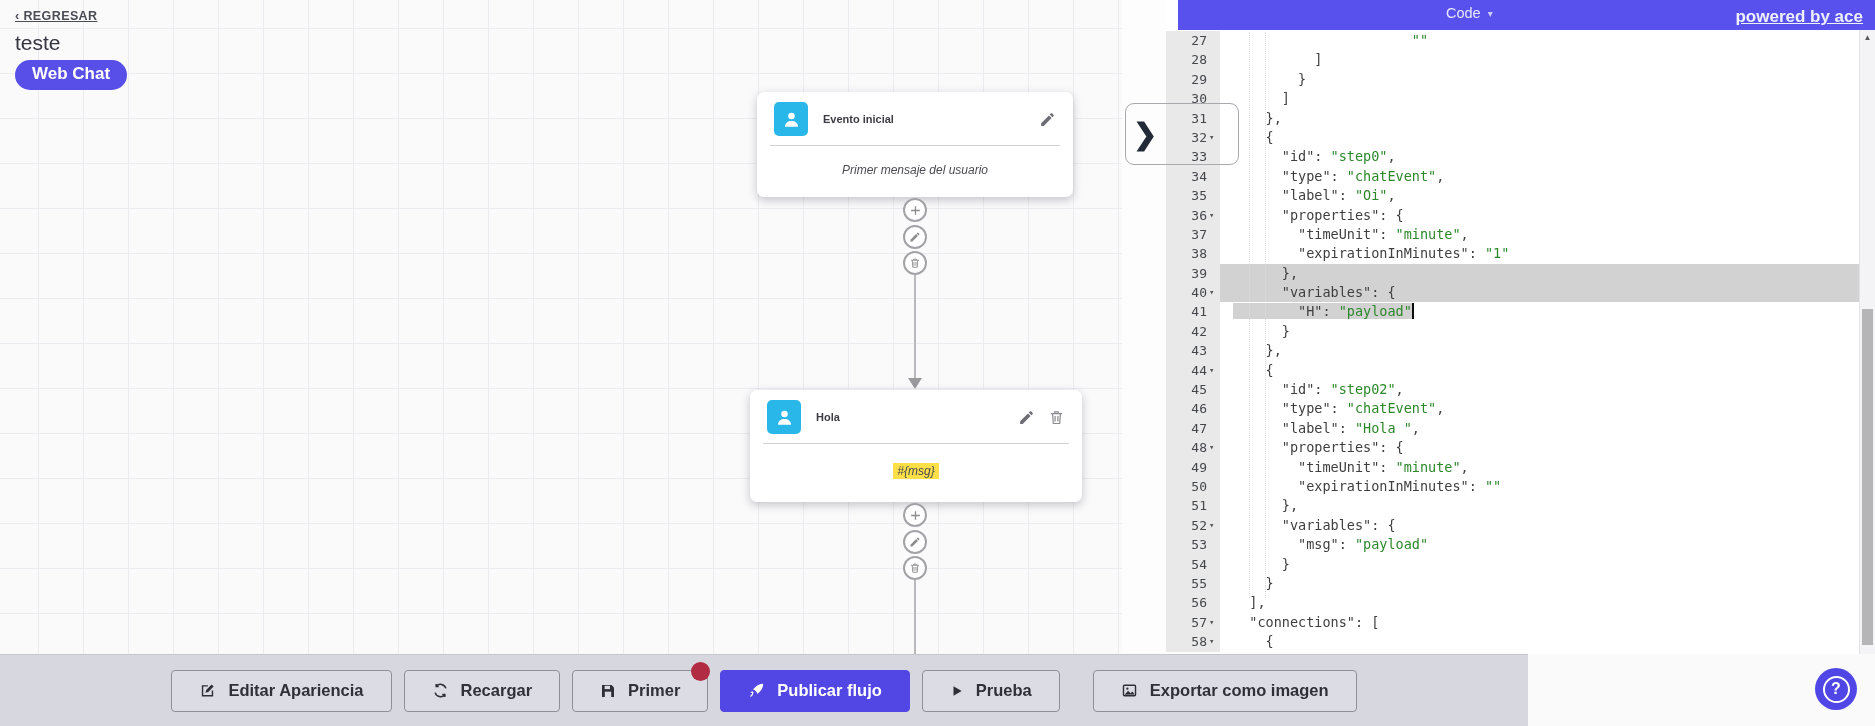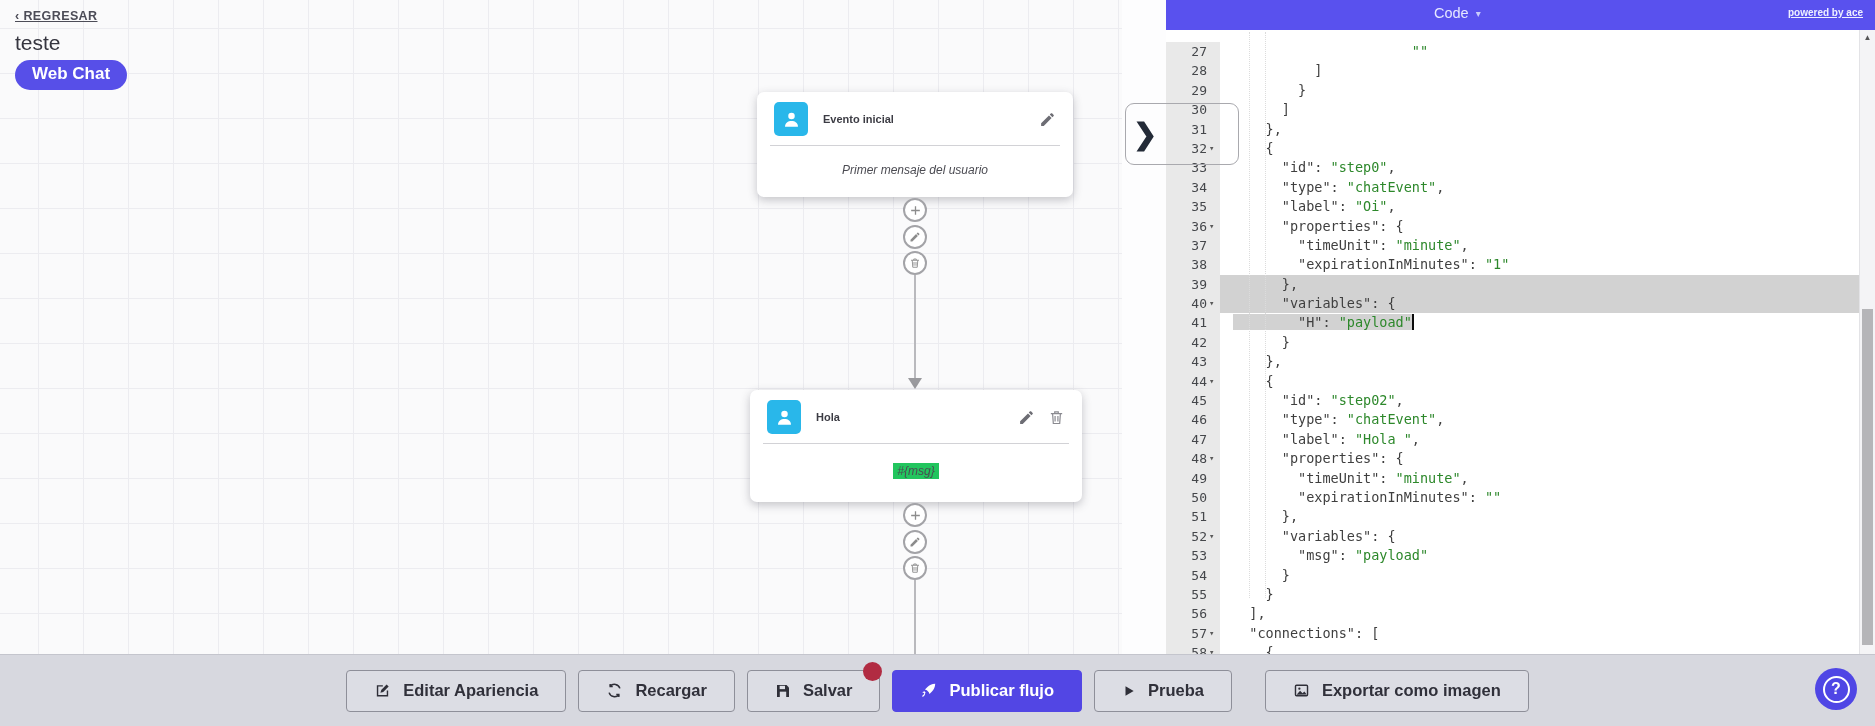--- a/index.html
+++ b/index.html
@@ -32,42 +32,42 @@
   .nicon { width:34px; height:34px; background:#29b7ea; border-radius:5px;
     display:flex; align-items:center; justify-content:center; flex:none; }
   .ntitle { flex:1; font-weight:bold; font-size:11px; color:#3c3c44; }
   .nacts { display:flex; align-items:center; gap:13px; }
   .nacts span { cursor:pointer; display:flex; }
   .ndiv { border-top:1px solid #d2d2d6; margin:1px 13px 0; }
   .nbody { display:flex; align-items:center; justify-content:center; font-style:italic;
     font-size:12px; color:#4b4b52; }
   .node1 .nbody { height:48px; }
   .node2 .nbody { height:53px; }
-  .hl { background:#22c55e; padding:1px 4px; }
+  .hl { background:#fde047; padding:1px 4px; }
 
   
   .cbtn { position:absolute; width:24px; height:24px; border-radius:50%;
     border:2px solid #a3a3a7; background:#fff; display:flex; align-items:center;
     justify-content:center; cursor:pointer; z-index:2; }
   .cline { position:absolute; width:2px; background:#b9b9bd; z-index:1; }
   .carrow { position:absolute; width:0; height:0; border-left:7px solid transparent;
     border-right:7px solid transparent; border-top:11px solid #9a9a9e; z-index:1; }
 
   
   .code-panel { position:absolute; left:1166px; top:0; width:709px; height:654px;
     background:#fff; z-index:2; }
-  .code-header { position:relative; height:30px; background:#5951ee; }
+  .code-header { position:relative; height:30px; background:#5951ee;margin-left:12px; }
   .code-dd { position:absolute; left:268px; top:5px; color:#e6e8ff; font-size:14.5px;
     cursor:pointer; display:flex; align-items:center; gap:7px; }
   .code-dd .caret { font-size:10px; color:#c9cdfb; }
-  .ace-link { position:absolute; right:12px; top:7px; color:#eef0ff; font-size:10px;
+  .ace-link { position:absolute; right:12px; top:7px; color:#eef0ff; font-size:17px;
     font-weight:bold; text-decoration:underline; cursor:pointer; }
 
   .editor { position:absolute; left:0; top:30px; width:709px; height:624px; background:#fff; overflow:hidden; }
-  #code-lines { padding-top:12px; }
+  #code-lines { padding-top:1px; }
   .cl { display:flex; height:19.4px; line-height:19.4px; }
   .gut { flex:none; width:54px; background:#e9e9e9; display:flex; justify-content:flex-end;
     font-family:"DejaVu Sans Mono", monospace; font-size:13px; color:#45474b; }
   .gut .fold { width:13px; font-size:9px; color:#5a5a5a; text-align:left; padding-left:2px; cursor:pointer; }
   .txt { flex:1; font-family:"DejaVu Sans Mono", monospace; font-size:13.5px;
     color:#3f3f3f; white-space:pre; padding-left:13px; }
   .str { color:#2d882b; }
   .sel-full .txt { background:#d2d2d2; }
   .selspan { background:#d2d2d2; }
   .cursor { display:inline-block; width:2px; height:16px; background:#0c0c0c;
@@ -79,21 +79,21 @@
   .sb-up { height:16px; text-align:center; font-size:8px; color:#555; line-height:16px; cursor:pointer; }
   .sb-thumb { position:absolute; left:2px; right:2px; top:279px; height:336px;
     background:#b5b5b8; cursor:pointer; }
 
   .collapse-btn { position:absolute; left:1125px; top:103px; width:114px; height:62px;
     border:1.5px solid #a9a9ae; border-radius:9px; background:transparent; z-index:5;
     cursor:pointer; display:flex; align-items:center; }
   .chev { font-size:29px; font-weight:bold; color:#232a37; padding-left:7px; }
 
   
-  .toolbar { position:absolute; left:0; top:654px; width:1875px; height:72px;
+  .toolbar { position:absolute; left:0; top:654px; width:1528px; height:72px;
     background:#d7d8df; border-top:1px solid #c4c5cd; display:flex; align-items:center;
     justify-content:center; gap:12px; z-index:3; }
   .tbtn { position:relative; height:42px; display:flex; align-items:center; gap:12px;
     padding:0 27px; background:#dcdde4; border:1px solid #8e8f99; border-radius:4px;
     font-family:"Liberation Sans", sans-serif; font-size:16.5px; font-weight:600;
     color:#30303a; cursor:pointer; }
   .tbtn.primary { background:#5246e4; border-color:#5246e4; color:#fff; }
   .tbtn.gap-before { margin-left:21px; }
   .dot { position:absolute; top:-9px; right:-3px; width:19px; height:19px;
     border-radius:50%; background:#b12b42; }
@@ -475,21 +475,21 @@
         <span>Recargar</span>
       </button>
       <button class="tbtn">
         <span class="glyph">
           <svg viewBox="0 0 24 24" width="16" height="16">
             <path d="M3 3h14.3L21 6.7V21H3z" fill="#2f2f38"></path>
             <rect x="7" y="4.2" width="8" height="5" fill="#dcdde4"></rect>
             <rect x="7.2" y="13" width="9.6" height="8" fill="#dcdde4"></rect>
           </svg>
         </span>
-        <span>Salvar</span>
+        <span>Primer</span>
         <span class="dot"></span>
       </button>
       <button class="tbtn primary">
         <span class="glyph">
           <svg viewBox="0 0 24 24" width="17" height="17">
             <path d="M21.5 2.5c-4.8.3-8.4 2-11 4.6L7 10.6l2.7 1 2.7 2.7 1 2.7 3.5-3.5c2.6-2.6 4.3-6.2 4.6-11z" fill="#fff"></path>
             <path d="M6.3 13.2l-3.2 1.4 2.4 1 1 2.4 1.4-3.2z" fill="#fff"></path>
             <path d="M3.5 20.5l3.2-3.2" stroke="#fff" stroke-width="1.6"></path>
           </svg>
         </span>

